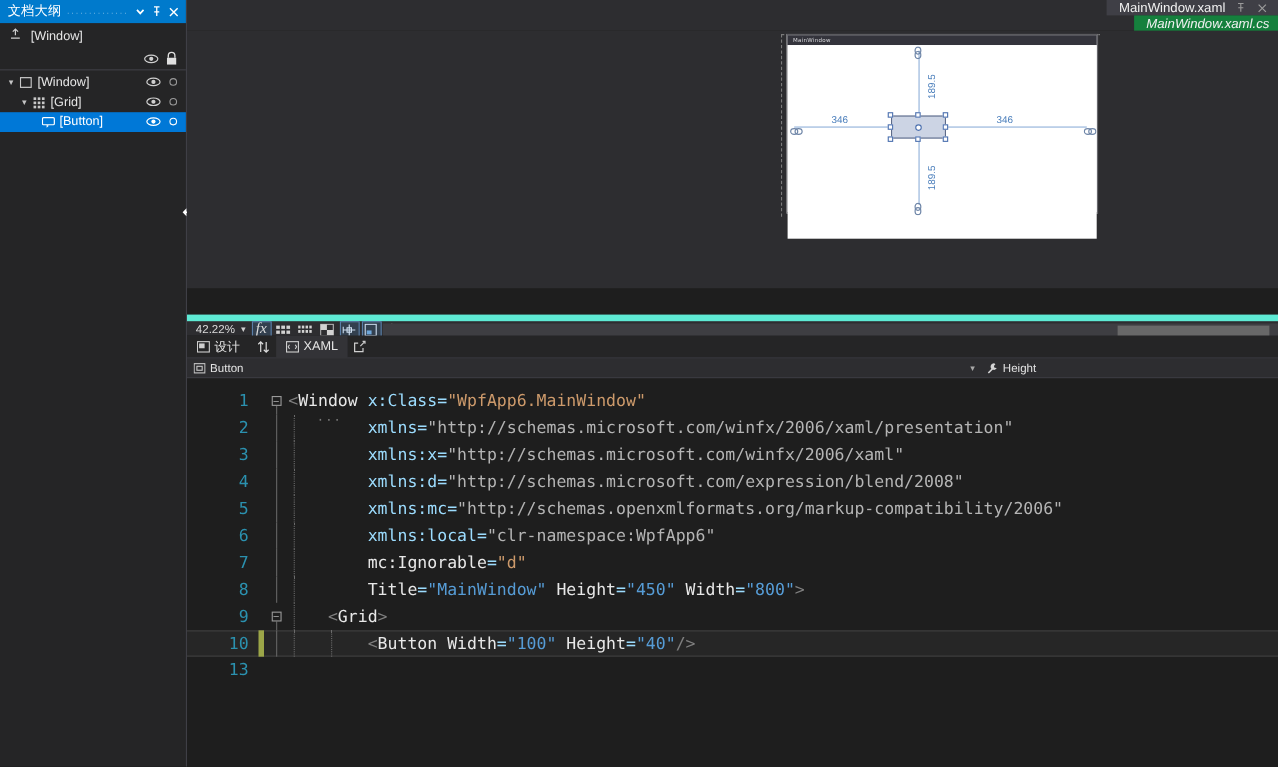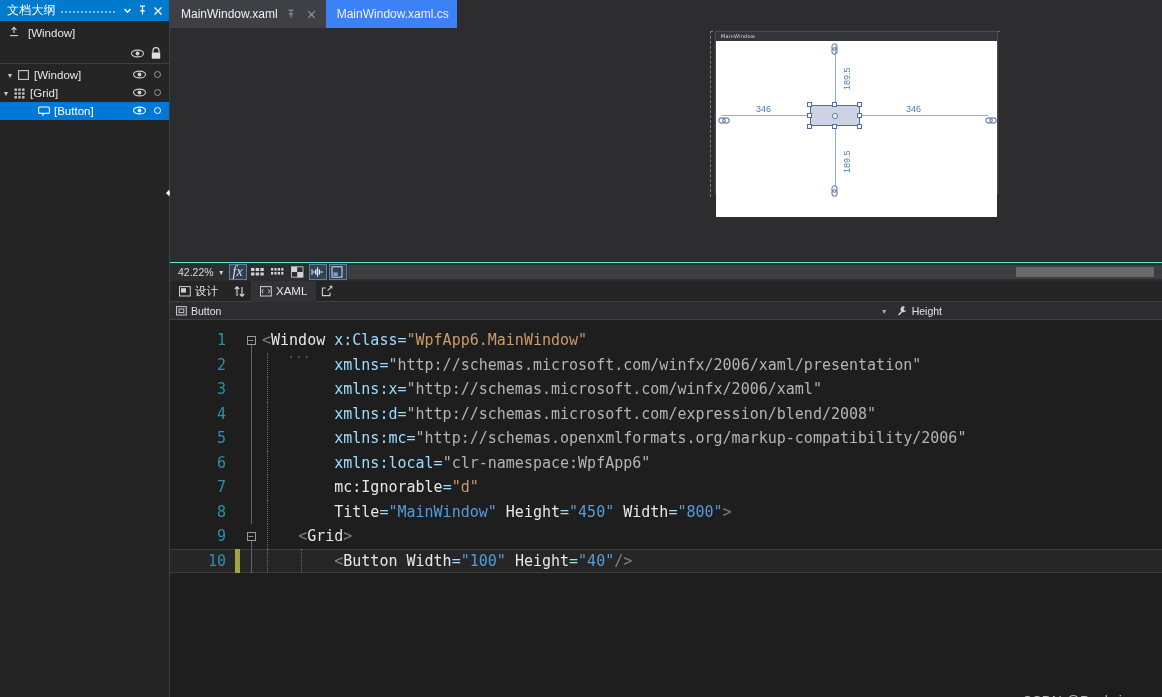--- a/index.html
+++ b/index.html
@@ -110,33 +110,33 @@
   }
 
   
   .right { position: absolute; left: 170px; top: 0; width: 992px; height: 697px; background: #1e1e1e; }
 
   
   .tabstrip {
     position: relative;
     height: 28px;
     background: #2d2d30;
-    display: flex; align-items: flex-start;
+    display: flex; align-items: flex-end; flex-direction: column;
   }
   .tab {
     height: 28px;
     display: flex; align-items: center;
     padding: 0 8px 0 11px;
     font-size: 12px;
     color: #f1f1f1;
     cursor: default;
     white-space: nowrap;
   }
   .tab.active { background: #3f3f46; }
-  .tab.inactive { background: #3b82f6; color: #f1f1f1; }
+  .tab.inactive { background: #15803d; color: #f1f1f1; font-style: italic; }
   .tab .pin, .tab .close {
     margin-left: 7px;
     width: 13px; height: 13px;
     display: flex; align-items: center; justify-content: center;
     color: #9b9b9b;
     font-size: 11px;
   }
 
   
   .designer {
@@ -213,23 +213,24 @@
     position: absolute;
     width: 11px; height: 8px;
     color: #6f86a8;
   }
 
   
   .design-toolbar {
     position: relative;
     height: 19px;
     background: #2d2d30;
-    display: flex; align-items: center;
+    display: flex; 
     padding-left: 4px;
-    border-top: 1px solid #5eead4;
+    border-top: 6px solid #5eead4;
+    margin-top: 24px;
   }
   .zoom-combo {
     display: flex; align-items: center;
     height: 16px;
     padding: 0 2px 0 4px;
     color: #dcdcdc;
     font-size: 10.5px;
     min-width: 52px;
   }
   .zoom-caret { margin-left: 4px; font-size: 7px; color: #cfcfcf; }
@@ -461,21 +462,21 @@
           <svg width="15" height="15" viewBox="0 0 15 15">
             <ellipse cx="7.5" cy="7.5" rx="6" ry="3.4" fill="none" stroke="#d0d0d0" stroke-width="1.1"></ellipse>
             <circle cx="7.5" cy="7.5" r="1.9" fill="#d0d0d0"></circle>
           </svg>
         </span>
         <span class="dot">
             <span class="circ"></span>
           </span>
       </div>
 
-      <div class="tree-row" style="">
+      <div class="tree-row" style="padding-left:16px">
         <span class="twisty">▼</span>
         <span class="node-ico">
           <svg width="11" height="11" viewBox="0 0 11 11">
             <g fill="#c8c8c8">
               <rect x="0.5" y="0.5" width="2.4" height="2.4"></rect>
                 <rect x="4.3" y="0.5" width="2.4" height="2.4"></rect>
                 <rect x="8.1" y="0.5" width="2.4" height="2.4"></rect>
               <rect x="0.5" y="4.3" width="2.4" height="2.4"></rect>
                 <rect x="4.3" y="4.3" width="2.4" height="2.4"></rect>
                 <rect x="8.1" y="4.3" width="2.4" height="2.4"></rect>
@@ -732,18 +733,19 @@
           <div class="code-line"><span class="gutter-num">1</span><span class="changebar"></span><span class="fold-col"><span class="fold-vline half-down"></span><span class="fold-box">–</span></span><span class="code-text"><span class="t-bracket">&lt;</span><span class="t-el">Window</span><span class="t-tag"> </span><span class="t-attr">x:Class</span><span class="t-punct">=</span><span class="t-str">"WpfApp6.MainWindow"</span></span><span class="dots-ellipsis">···</span></div>
           <div class="code-line"><span class="gutter-num">2</span><span class="changebar"></span><span class="fold-col"><span class="fold-vline"></span></span><span class="code-text"><span class="indent-guide ig1"></span><span class="t-tag">        </span><span class="t-attr">xmlns</span><span class="t-punct">=</span><span class="t-url">"http://schemas.microsoft.com/winfx/2006/xaml/presentation"</span></span></div>
           <div class="code-line"><span class="gutter-num">3</span><span class="changebar"></span><span class="fold-col"><span class="fold-vline"></span></span><span class="code-text"><span class="indent-guide ig1"></span><span class="t-tag">        </span><span class="t-attr">xmlns:x</span><span class="t-punct">=</span><span class="t-url">"http://schemas.microsoft.com/winfx/2006/xaml"</span></span></div>
           <div class="code-line"><span class="gutter-num">4</span><span class="changebar"></span><span class="fold-col"><span class="fold-vline"></span></span><span class="code-text"><span class="indent-guide ig1"></span><span class="t-tag">        </span><span class="t-attr">xmlns:d</span><span class="t-punct">=</span><span class="t-url">"http://schemas.microsoft.com/expression/blend/2008"</span></span></div>
           <div class="code-line"><span class="gutter-num">5</span><span class="changebar"></span><span class="fold-col"><span class="fold-vline"></span></span><span class="code-text"><span class="indent-guide ig1"></span><span class="t-tag">        </span><span class="t-attr">xmlns:mc</span><span class="t-punct">=</span><span class="t-url">"http://schemas.openxmlformats.org/markup-compatibility/2006"</span></span></div>
           <div class="code-line"><span class="gutter-num">6</span><span class="changebar"></span><span class="fold-col"><span class="fold-vline"></span></span><span class="code-text"><span class="indent-guide ig1"></span><span class="t-tag">        </span><span class="t-attr">xmlns:local</span><span class="t-punct">=</span><span class="t-url">"clr-namespace:WpfApp6"</span></span></div>
           <div class="code-line"><span class="gutter-num">7</span><span class="changebar"></span><span class="fold-col"><span class="fold-vline"></span></span><span class="code-text"><span class="indent-guide ig1"></span><span class="t-tag">        </span><span class="t-attr2">mc:Ignorable</span><span class="t-punct">=</span><span class="t-str">"d"</span></span></div>
           <div class="code-line"><span class="gutter-num">8</span><span class="changebar"></span><span class="fold-col"><span class="fold-vline"></span></span><span class="code-text"><span class="indent-guide ig1"></span><span class="t-tag">        </span><span class="t-attr2">Title</span><span class="t-punct">=</span><span class="t-strblue">"MainWindow"</span><span class="t-tag"> </span><span class="t-attr2">Height</span><span class="t-punct">=</span><span class="t-strblue">"450"</span><span class="t-tag"> </span><span class="t-attr2">Width</span><span class="t-punct">=</span><span class="t-strblue">"800"</span><span class="t-bracket">&gt;</span></span></div>
           <div class="code-line"><span class="gutter-num">9</span><span class="changebar"></span><span class="fold-col"><span class="fold-vline half-down"></span><span class="fold-box">–</span></span><span class="code-text"><span class="indent-guide ig1"></span><span class="t-tag">    </span><span class="t-bracket">&lt;</span><span class="t-el">Grid</span><span class="t-bracket">&gt;</span></span></div>
           <div class="code-line current"><span class="gutter-num">10</span><span class="changebar green"></span><span class="fold-col"><span class="fold-vline"></span></span><span class="code-text"><span class="indent-guide ig1"></span><span class="indent-guide ig2"></span><span class="t-tag">        </span><span class="t-bracket">&lt;</span><span class="t-el">Button</span><span class="t-tag"> </span><span class="t-attr2">Width</span><span class="t-punct">=</span><span class="t-strblue">"100"</span><span class="t-tag"> </span><span class="t-attr2">Height</span><span class="t-punct">=</span><span class="t-strblue">"40"</span><span class="t-bracket">/&gt;</span></span></div>
+          <div class="code-line"><span class="gutter-num">13</span><span class="changebar"></span><span class="fold-col"></span><span class="code-text"></span></div>
         </div>
       <span class="watermark">CSDN @Pual singer</span>
     </div>
 
   </div>
 </div>
 
 </body></html>

